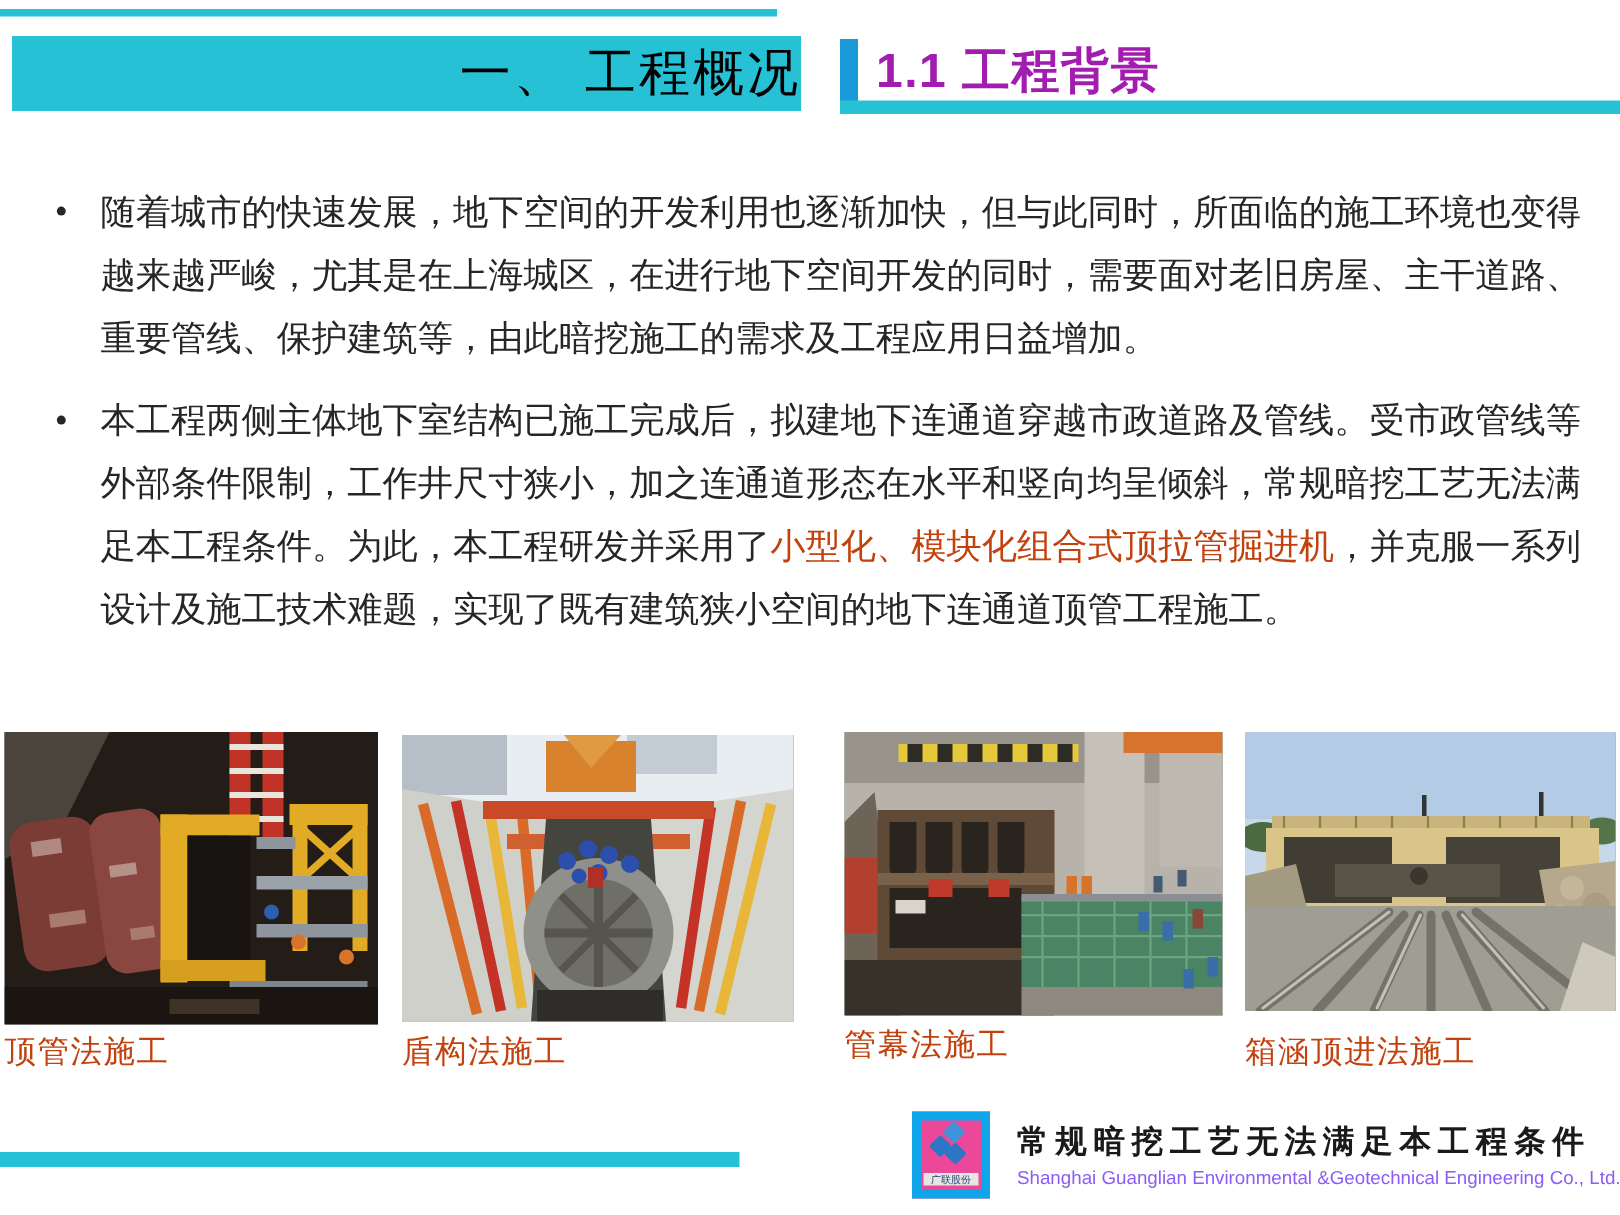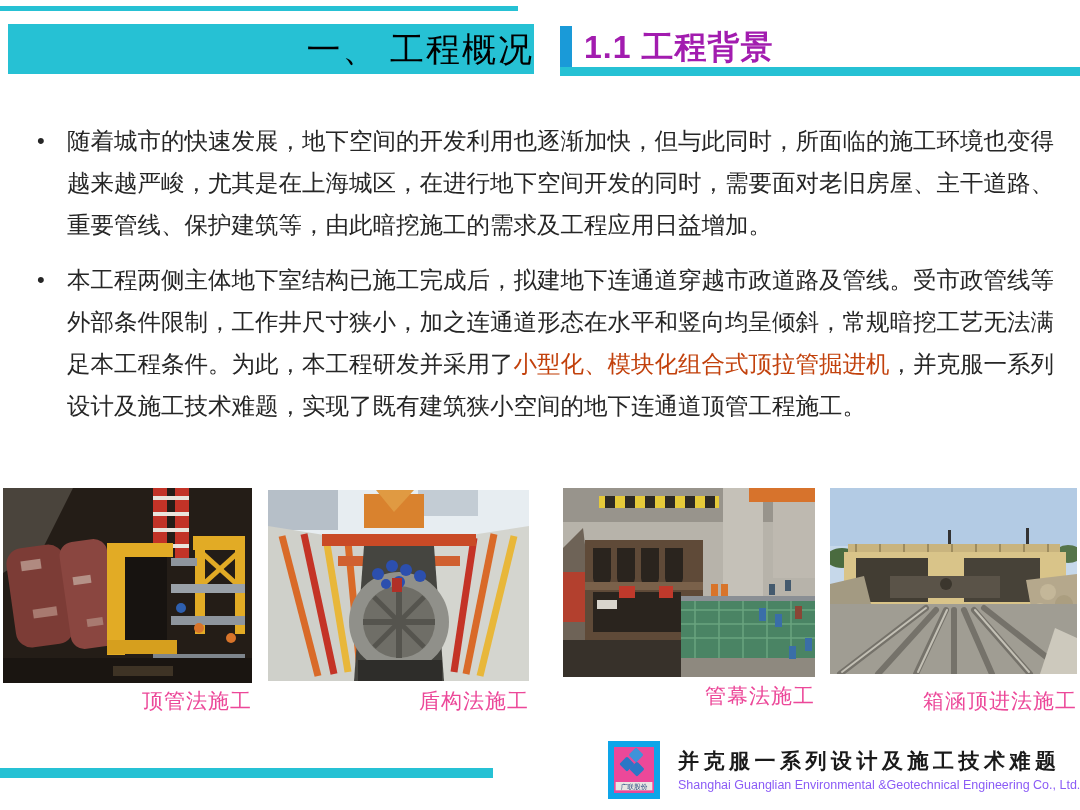--- a/index.html
+++ b/index.html
@@ -33,21 +33,21 @@
   .hl-red { color:#c2410c; }
 
   
   .photo { position:absolute; top:488px; background:#777; }
   .photo svg { display:block; width:100%; height:100%; }
   #photo1 { left:3px;   width:249px; height:195px; }
   #photo2 { left:268px; width:261px; height:191px; top:490px; }
   #photo3 { left:563px; width:252px; height:189px; }
   #photo4 { left:830px; width:247px; height:186px; }
   .caption {
-    position:absolute; top:687px; font-size:21px; color:#ec4899; text-align:right; letter-spacing:1px;
+    position:absolute; top:687px; font-size:21px; color:#c2410c; text-align:left; letter-spacing:1px;
   }
   #cap1 { left:3px;   width:249px; }
   #cap2 { left:268px; width:261px; }
   #cap3 { left:563px; width:252px; top:682px; }
   #cap4 { left:830px; width:247px; }
 
   
   .bottom-bar { position:absolute; left:0; top:768px; width:493px; height:10px; background:#26c1d4; }
   .logo-box {
     position:absolute; left:608px; top:741px; width:52px; height:58px;
@@ -282,16 +282,16 @@
 
   <div class="logo-box">
     <svg viewBox="0 0 48 54">
       <rect x="20" y="3" width="13" height="13" rx="2" fill="#3f93d9" transform="rotate(45 26.5 9.5)"></rect>
       <rect x="9" y="14" width="13" height="13" rx="2" fill="#2b77c6" transform="rotate(45 15.5 20.5)"></rect>
       <rect x="21" y="20" width="13" height="13" rx="2" fill="#2b77c6" transform="rotate(45 27.5 26.5)"></rect>
       <rect x="2" y="42" width="44" height="10" fill="#e8e6e2"></rect>
       <text x="24" y="50" text-anchor="middle" font-size="8" fill="#1c3f7a" font-family="Liberation Sans, sans-serif">广联股份</text>
     </svg>
   </div>
-  <div class="company-cn">并克服一系列设计及施工技术难题</div>
+  <div class="company-cn">常规暗挖工艺无法满足本工程条件</div>
   <div class="company-en">Shanghai Guanglian Environmental &amp;Geotechnical Engineering Co., Ltd.</div>
 
 </div>
 
 </body></html>

